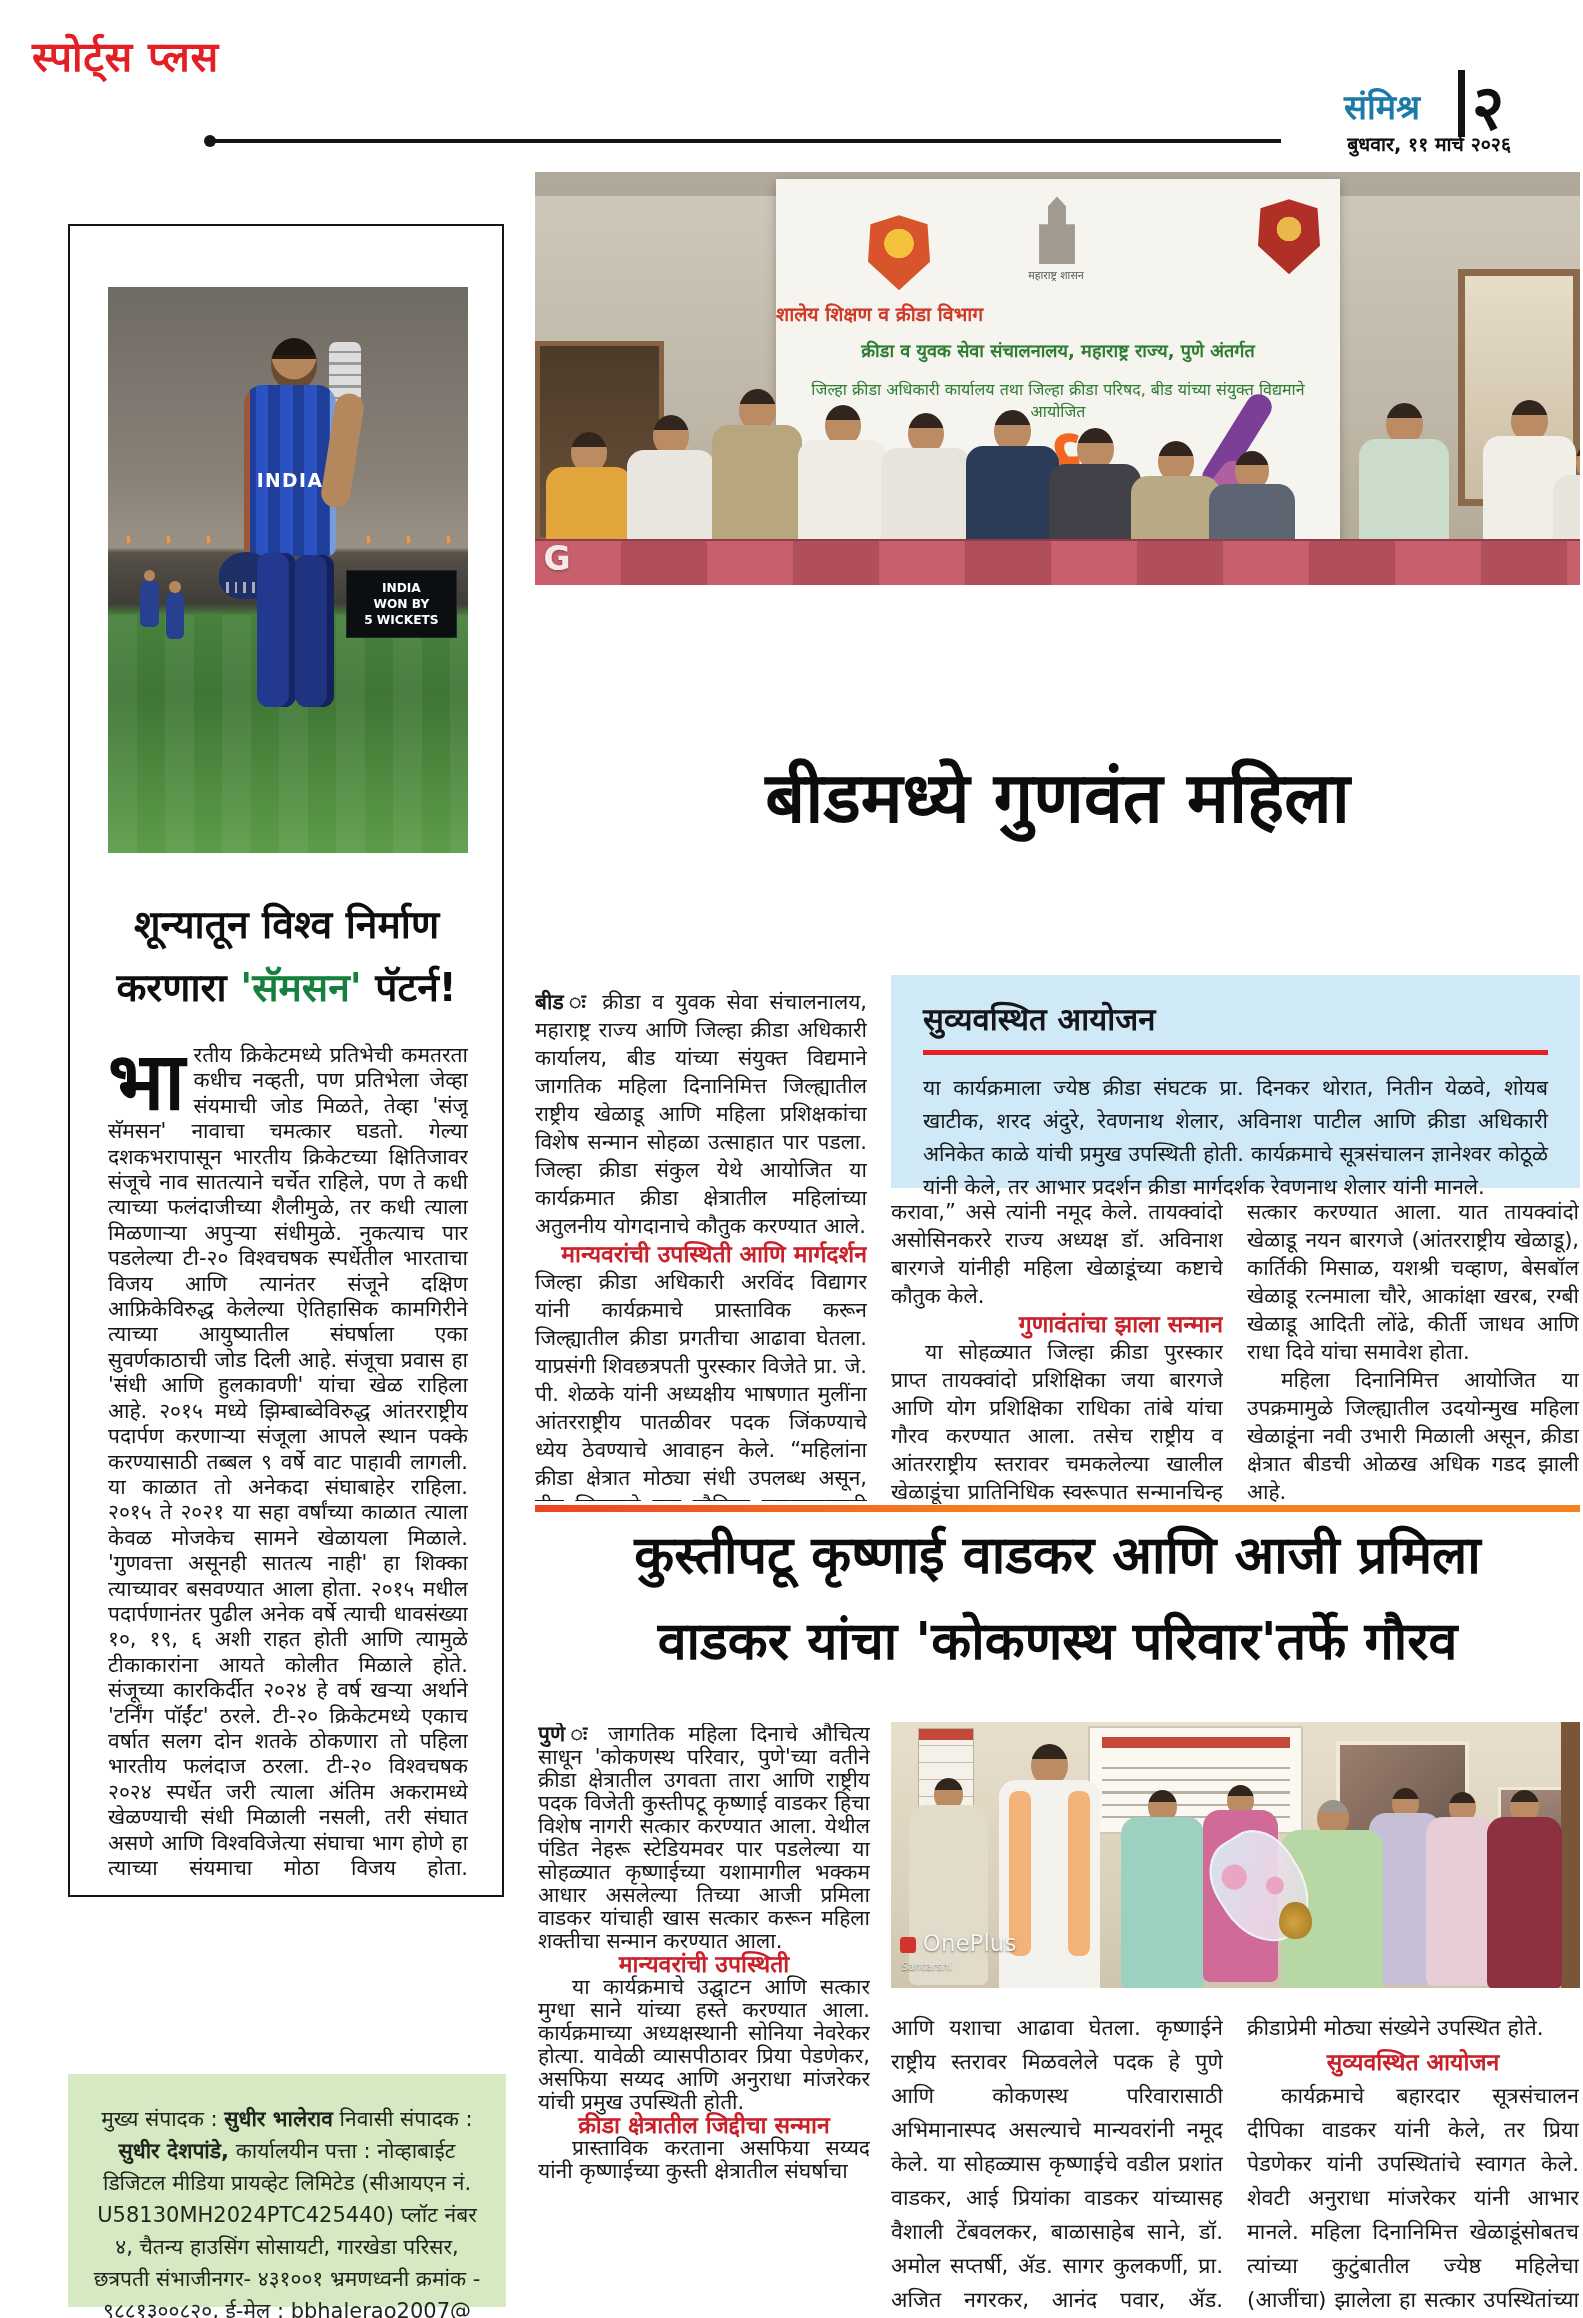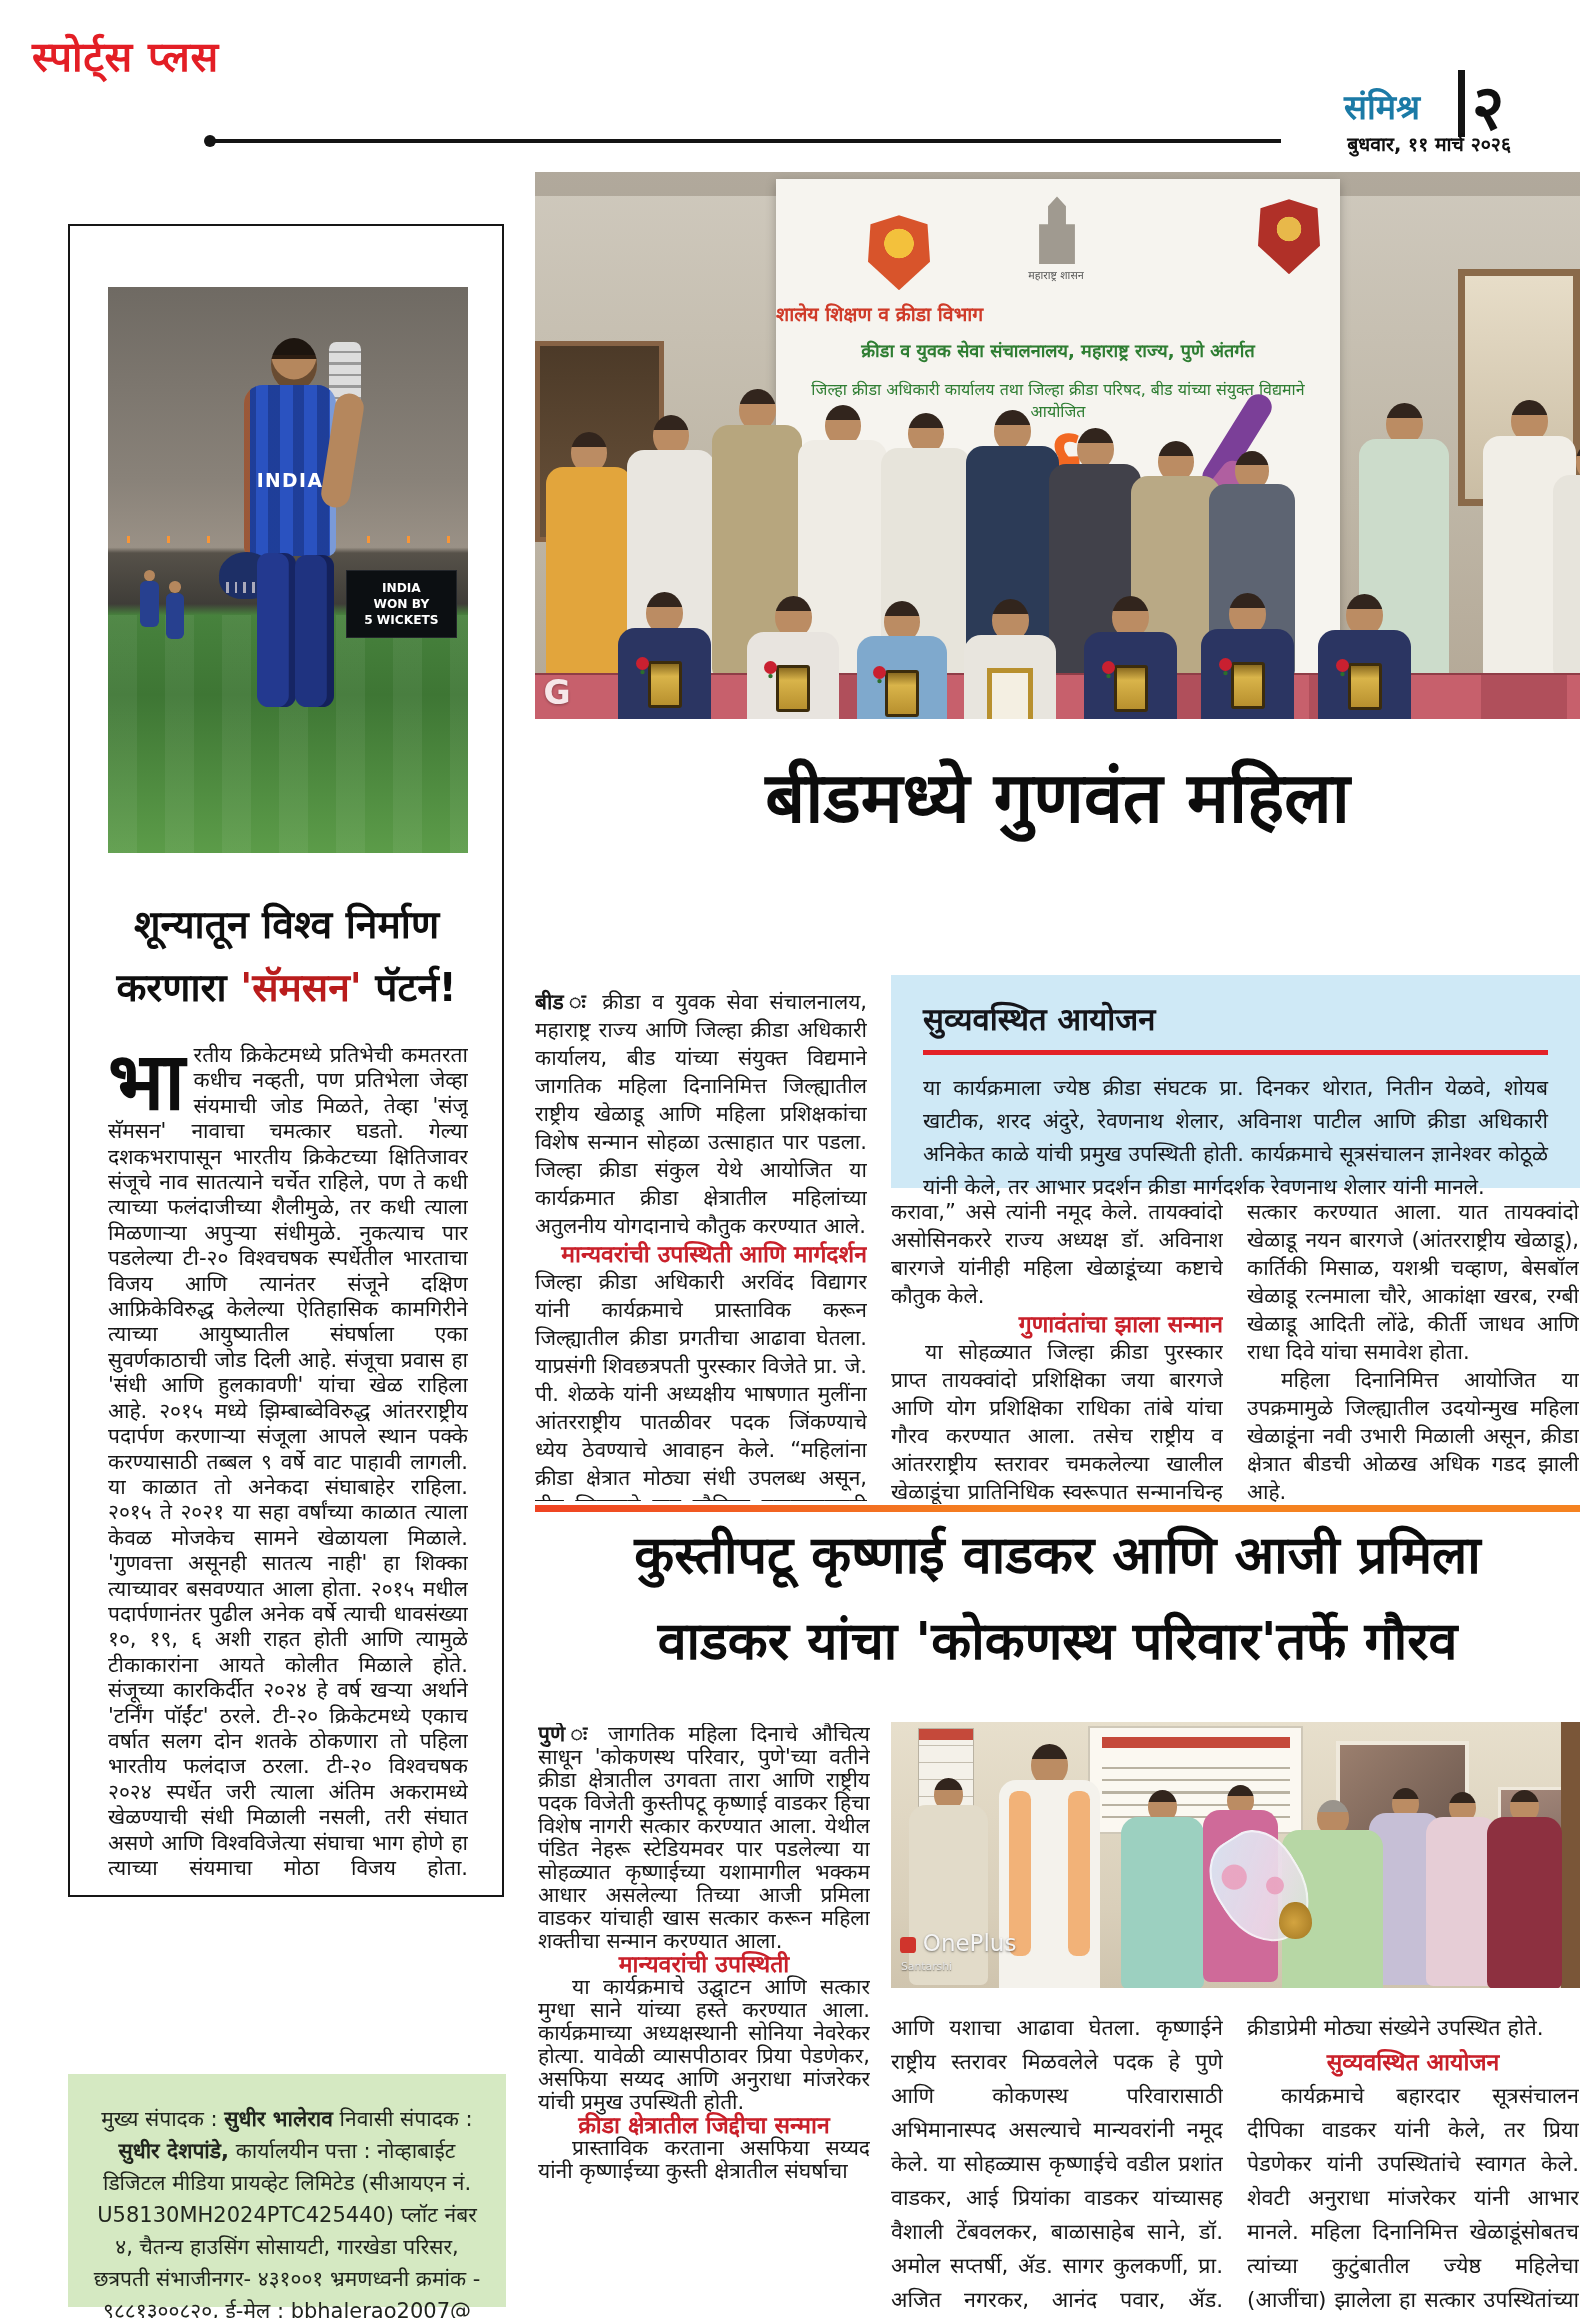--- a/index.html
+++ b/index.html
@@ -19,21 +19,21 @@
   .m-num{position:absolute;left:1472px;top:63px;font-size:62px;font-weight:800;color:#101010}
   .m-date{position:absolute;left:1285px;top:130px;width:226px;text-align:right;font-size:19.4px;font-weight:bold;color:#101010}
   .m-rule{position:absolute;left:215px;top:139px;width:1066px;height:3.6px;background:#141414}
   .m-rule::before{content:'';position:absolute;left:-11.5px;top:-4.3px;width:12.2px;height:12.2px;border-radius:50%;background:#141414}
 
   
   .ed-box{position:absolute;left:68px;top:224px;width:436px;height:1673px;border:2.2px solid #161616;background:#fff}
   .ed-badge{position:absolute;left:152px;top:184px;width:270px;height:75px;background:var(--badge-olive);color:#fff;
     font-size:34px;font-weight:bold;text-align:center;line-height:75px;border-radius:7.2px;z-index:3}
   .ed-head{position:absolute;left:80px;top:893px;width:413px;text-align:center;font-size:39px;line-height:63px;font-weight:800;color:#0e0e0e}
-  .ed-head .red{color:#b91c1c}
+  .ed-head .red{color:#15803d}
   .ed-body{position:absolute;left:108px;top:1043px;width:360px;height:837px;font-size:21px;line-height:25.4px;
     text-align:justify;color:#161616;overflow:hidden}
   .dropcap{float:left;font-size:80px;line-height:65px;font-weight:bold;padding:5.7px 8.6px 0 0;color:#0d0d0d}
 
   .contact{position:absolute;left:68px;top:2074px;width:438px;height:233px;background:var(--contact-green);
     padding:29px 18.7px;text-align:center;font-size:21px;line-height:32px;color:#1f231c}
 
   
   .ed-photo{position:absolute;left:108px;top:287px;width:360px;height:566px;overflow:hidden;
     background:linear-gradient(180deg,#6f6a63 0%,#898279 34%,#9a9186 46%,#565149 47%,#3f3d38 56%,#47823d 58%,#3e7634 72%,#5c9c49 100%)}
@@ -57,21 +57,21 @@
   .jersey{position:absolute;left:0;right:0;top:50%;text-align:center;color:#fff;font-weight:bold;font-size:18.7px;letter-spacing:1.4px;z-index:2}
   .b-stack{right:6%;top:4.3px;width:32px;height:66px;background:repeating-linear-gradient(180deg,#ddd 0 8.6px,#999 8.6px 11.5px);border-radius:7.2px}
   .b-armR{right:9%;top:55px;width:29px;height:115px;background:#b5875d;border-radius:14.4px;transform:rotate(9deg)}
   .b-helmet{left:4%;top:214px;width:55px;height:47px;background:#1d2f66;border-radius:50% 50% 42% 42%}
   .b-helmet::after{content:'';position:absolute;left:7.2px;right:7.2px;bottom:5.7px;height:11.5px;
     background:repeating-linear-gradient(90deg,#aab 0 2.9px,transparent 2.9px 8.6px)}
   .b-padL{left:28%;top:215px;width:39px;height:154px;background:#23398f;border-radius:11.5px;box-shadow:inset -7.2px 0 0 rgba(0,0,20,.35)}
   .b-padR{left:52%;top:217px;width:39px;height:152px;background:#1f3380;border-radius:11.5px;box-shadow:inset -7.2px 0 0 rgba(0,0,20,.35)}
 
   
-  .photo1{position:absolute;left:535px;top:172px;width:1045px;height:547px;overflow:hidden;
+  .photo1{position:absolute;left:535px;top:172px;width:1045px;height:413px;overflow:hidden;
     background:linear-gradient(180deg,#cfc9bd,#beb6a6 60%,#b3a795),
     radial-gradient(ellipse at 15% 30%,rgba(90,80,70,.25),transparent 40%)}
   .ceil{position:absolute;left:0;top:0;width:100%;height:24.4px;background:rgba(120,110,95,.35)}
   .winL{position:absolute;left:0;top:169px;width:129px;height:201px;background:linear-gradient(#4c3a28,#6a523a);border:5.7px solid #876345}
   .winR{position:absolute;left:923px;top:97px;width:122px;height:237px;background:linear-gradient(#e7ddc8,#cabda4);border:7.2px solid #8a6a4a}
   .banner{position:absolute;left:241px;top:7.2px;width:564px;height:499px;background:#f6f4ef;box-shadow:0 2.9px 10px rgba(0,0,0,.25)}
   .banner>div{position:absolute}
   .crest{width:62px;height:75px;clip-path:polygon(50% 0,96% 12%,100% 62%,50% 100%,0 62%,4% 12%)}
   .crest-l{left:92px;top:36px;background:radial-gradient(circle at 50% 38%,#f3c13c 0 26%,#d8542b 27% 100%)}
   .crest-r{right:20px;top:20px;background:radial-gradient(circle at 50% 40%,#e8b84a 0 22%,#b03028 23% 100%)}

